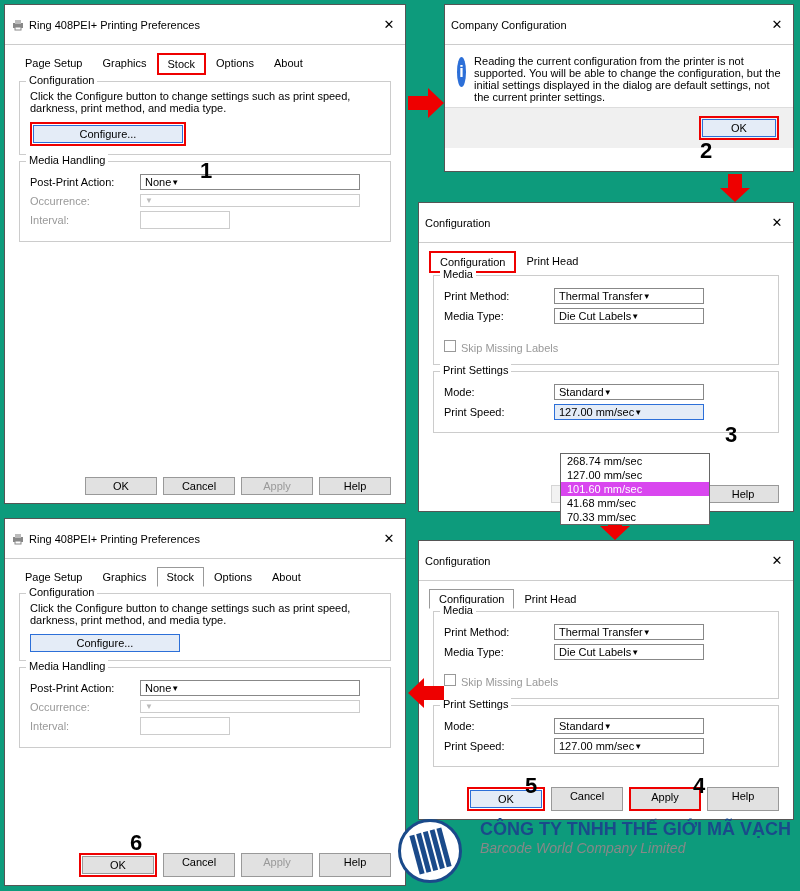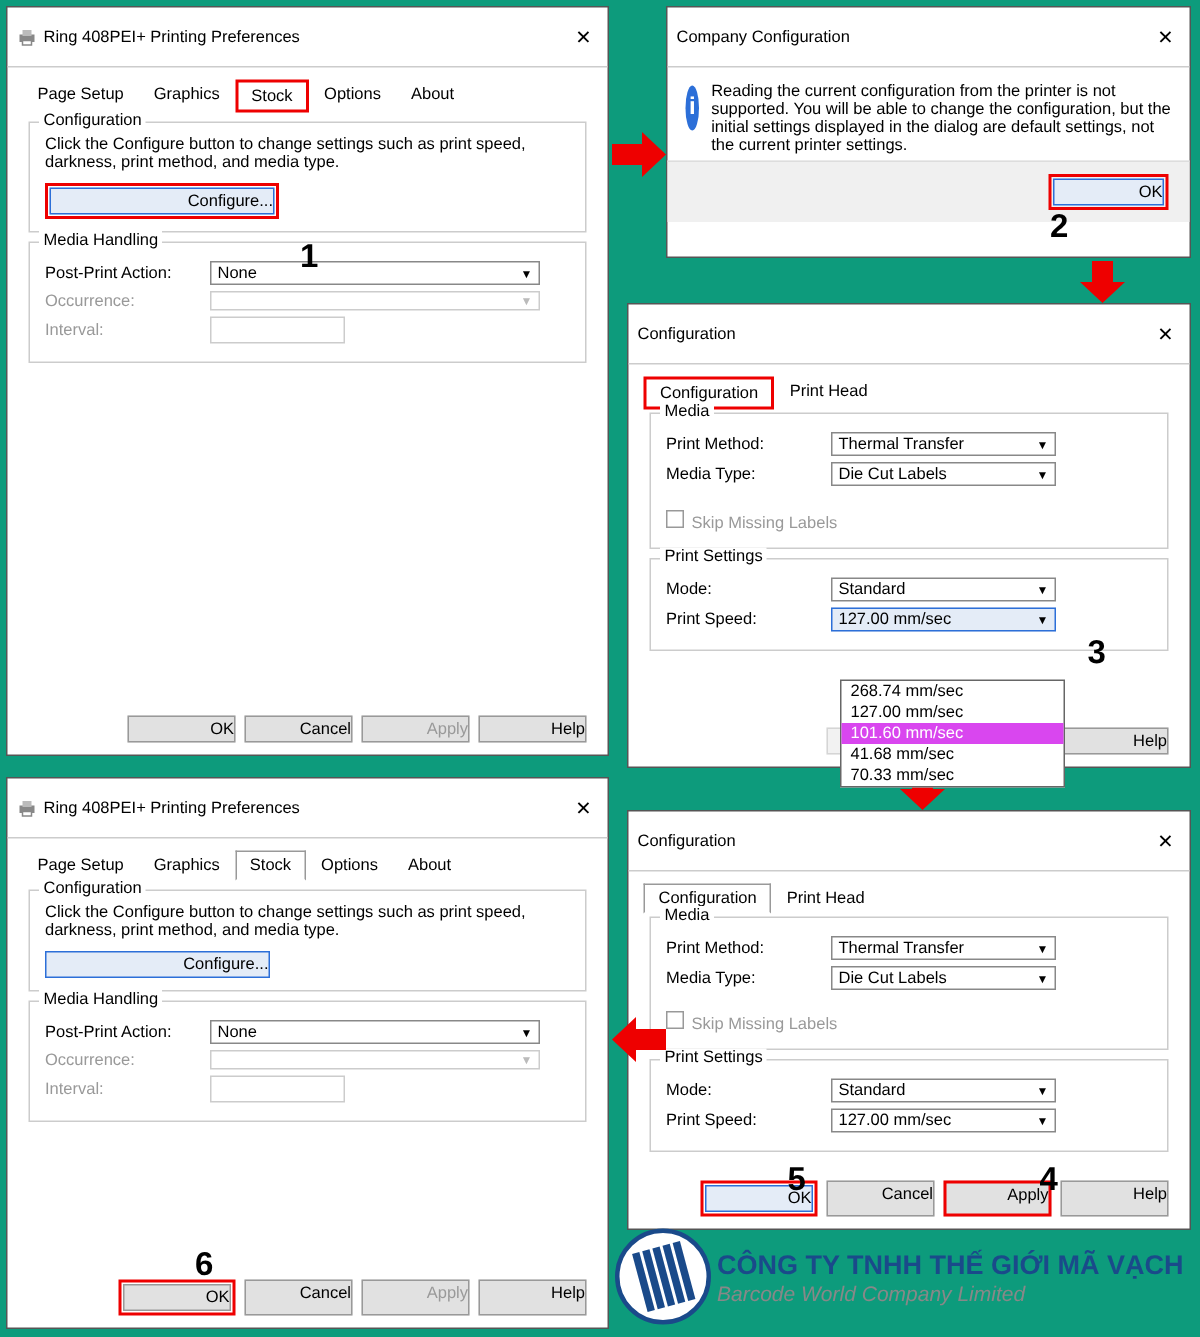--- a/index.html
+++ b/index.html
@@ -7,41 +7,41 @@
 .win{position:absolute;background:#fff;border:1px solid #555}
 .tb{height:40px;display:flex;align-items:center;padding:0 6px;border-bottom:1px solid #ccc}
 .tb-ico{width:14px;height:14px;margin-right:4px;display:inline-flex;align-items:center;justify-content:center}
 .tb-t{flex:1}
 .tb-x{width:20px;height:20px;display:flex;align-items:center;justify-content:center;font-size:13px;cursor:pointer}
 .tabs{display:flex;padding:8px 10px 0 10px}
 .tab{padding:3px 9px;border:1px solid transparent;cursor:pointer}
 .tab.active{border:1px solid #999;border-bottom:1px solid #fff;background:#fff}
 .gb{border:1px solid #ccc;margin:6px 14px;padding:8px 10px;position:relative}
 .gb-t{position:absolute;top:-8px;left:6px;background:#fff;padding:0 3px}
-.btn{background:#e1e1e1;border:1px solid #999;padding:2px 0;text-align:right;cursor:pointer;min-width:72px}
+.btn{background:#e1e1e1;border:1px solid #999;padding:2px 0;text-align:center;cursor:pointer;min-width:72px}
 .btn.dis{color:#999}
 .btn-row{display:flex;gap:6px;justify-content:flex-end;padding:8px 14px}
 .field{display:flex;align-items:center;margin:4px 0}
 .field label{width:110px}
 .field label.dis{color:#999}
-.sel{flex:1;border:1px solid #888;padding:1px 4px;display:flex;justify-content:space-between;align-items:center;background:#fff;max-width:150px}
+.sel{flex:1;border:1px solid #888;padding:1px 4px;display:flex;align-items:center;background:#fff;max-width:150px}
 .sel.dis{color:#bbb;border-color:#ccc}
 .inp{flex:1;border:1px solid #888;padding:1px 4px;max-width:90px;height:18px}
 .inp.dis{border-color:#ccc}
 .chev{font-size:8px}
 .red{border:2px solid #e00!important}
 .blue{border:1px solid #2c6fd8!important;background:#e4ecf7}
 .num{position:absolute;font:bold 22px Arial;color:#000}
 .arrow{position:absolute;color:#e00}
 .dd{position:absolute;background:#fff;border:1px solid #666;z-index:10}
 .dd div{padding:1px 6px}
 .dd .hl{background:#d946ef;color:#fff}
 .infoico{width:30px;height:30px;border-radius:50%;background:#2c6fd8;color:#fff;display:flex;align-items:center;justify-content:center;font:bold 16px Arial;margin:8px}
 .chk{width:12px;height:12px;border:1px solid #999;margin-right:5px;display:inline-block}
-.logo-wrap{position:absolute;bottom:8px;left:410px;display:flex;align-items:center;gap:4px}
+.logo-wrap{position:absolute;bottom:8px;left:398px;display:flex;gap:18px}
 .logo-circ{width:64px;height:64px;border-radius:50%;background:#fff;border:3px solid #1a4a8a;display:flex;align-items:center;justify-content:center;overflow:hidden}
 .logo-bars{display:flex;gap:2px;transform:rotate(-15deg)}
 .logo-bars span{width:5px;height:40px;background:#1a4a8a}
 .logo-txt .t1{color:#1a4a8a;font:bold 18px Arial;letter-spacing:0}
 .logo-txt .t2{color:#888;font:italic 14px Arial}
 .arr-svg{fill:#e00}
 </style>
 </head>
 <body>
 

